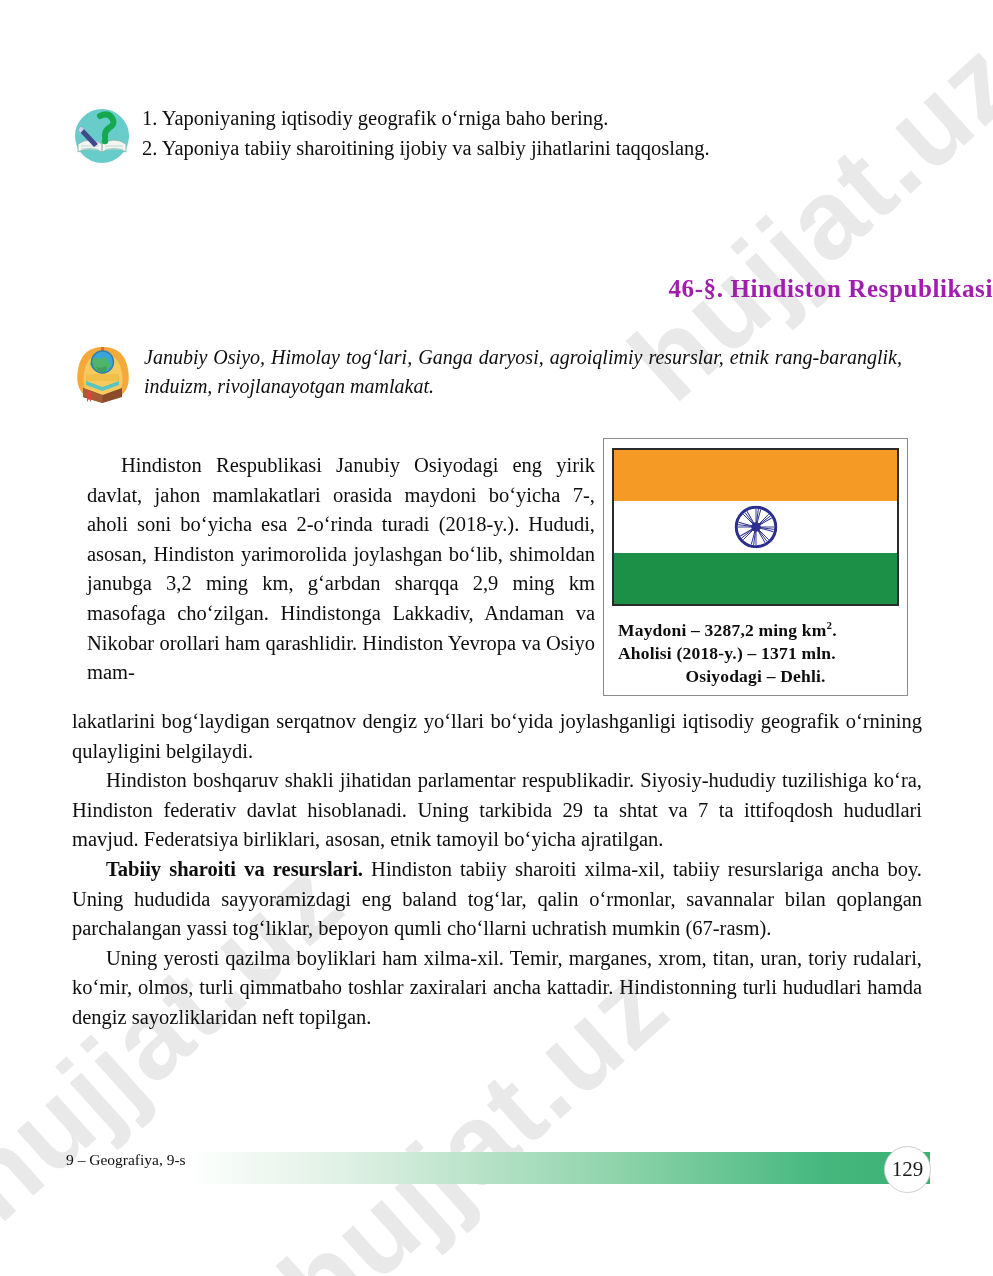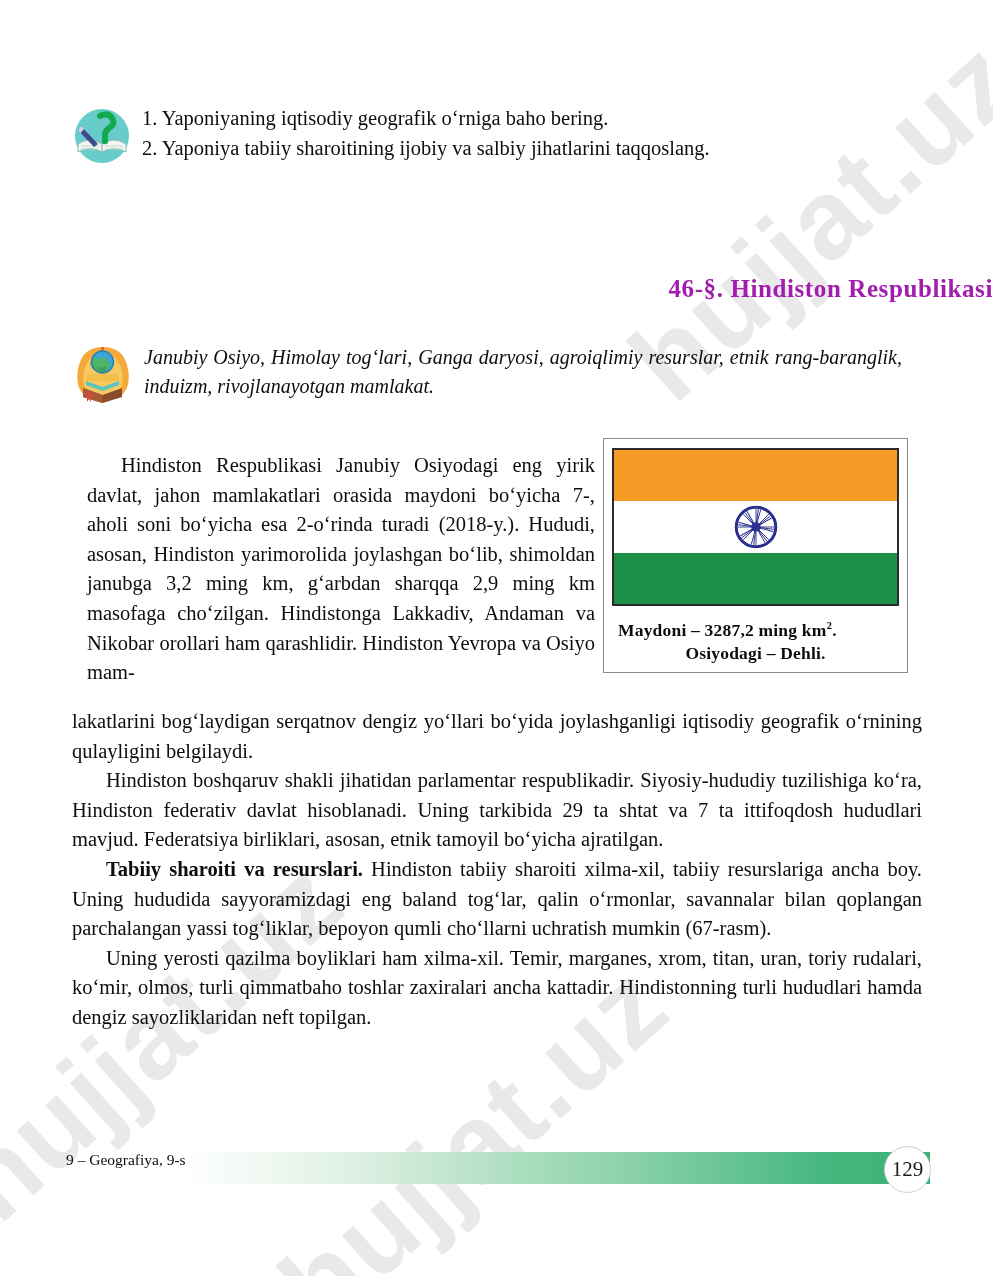--- a/index.html
+++ b/index.html
@@ -286,20 +286,21 @@
           <line x1="50" y1="8" x2="50" y2="92" transform="rotate(7.5 50 50)"></line>
           <line x1="8" y1="50" x2="92" y2="50" transform="rotate(7.5 50 50)"></line>
           <line x1="20.3" y1="20.3" x2="79.7" y2="79.7" transform="rotate(7.5 50 50)"></line>
           <line x1="79.7" y1="20.3" x2="20.3" y2="79.7" transform="rotate(7.5 50 50)"></line>
         </g>
         <circle cx="50" cy="50" r="11" fill="#2a2f8f"></circle>
       </svg>
     </div>
     <div id="figure-caption">
       <span class="cap-line cap-left"><span>Maydoni – 3287,2 ming km</span><sup>2</sup><span>.</span></span>
+      <span class="cap-line cap-left">Aholisi (2018-y.) – 1371 mln.</span>
       <span class="cap-line">Osiyodagi – Dehli.</span>
     </div>
   </div>
 
   <p id="col-para" class="body-para indent">Hindiston Respublikasi Janubiy Osiyodagi eng yirik davlat, jahon mamlakatlari orasida maydoni bo‘yicha 7-, aholi soni bo‘yicha esa 2-o‘rinda turadi (2018-y.). Hududi, asosan, Hindiston yarimorolida joylashgan bo‘lib, shimoldan janubga 3,2 ming km, g‘arbdan sharqqa 2,9 ming km masofaga cho‘zilgan. Hindistonga Lakkadiv, Andaman va Nikobar orollari ham qarashlidir. Hindiston Yevropa va Osiyo mam-</p>
 
   <div id="flow-text">
     <p class="body-para">lakatlarini bog‘laydigan serqatnov dengiz yo‘llari bo‘yida joylashganligi iqtisodiy geografik o‘rnining qulayligini belgilaydi.</p>
     <p class="body-para indent">Hindiston boshqaruv shakli jihatidan parlamentar respublikadir. Siyosiy-hududiy tuzilishiga ko‘ra, Hindiston federativ davlat hisoblanadi. Uning tarkibida 29 ta shtat va 7 ta ittifoqdosh hududlari mavjud. Federatsiya birliklari, asosan, etnik tamoyil bo‘yicha ajratilgan.</p>
     <p class="body-para indent"><span class="lead-bold">Tabiiy sharoiti va resurslari.</span><span> Hindiston tabiiy sharoiti xilma-xil, tabiiy resurslariga ancha boy. Uning hududida sayyoramizdagi eng baland tog‘lar, qalin o‘rmonlar, savannalar bilan qoplangan parchalangan yassi tog‘liklar, bepoyon qumli cho‘llarni uchratish mumkin (67-rasm).</span></p>

